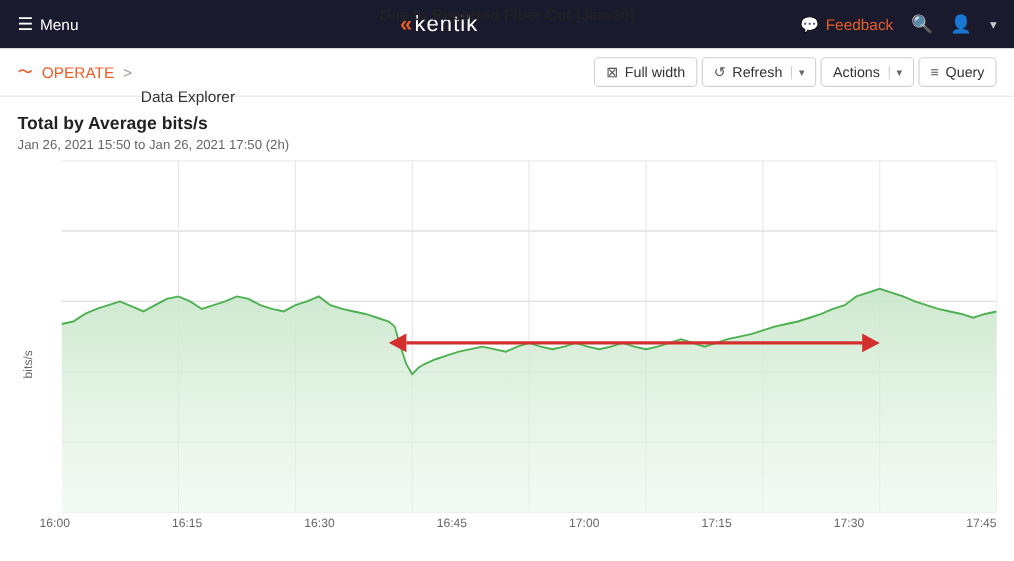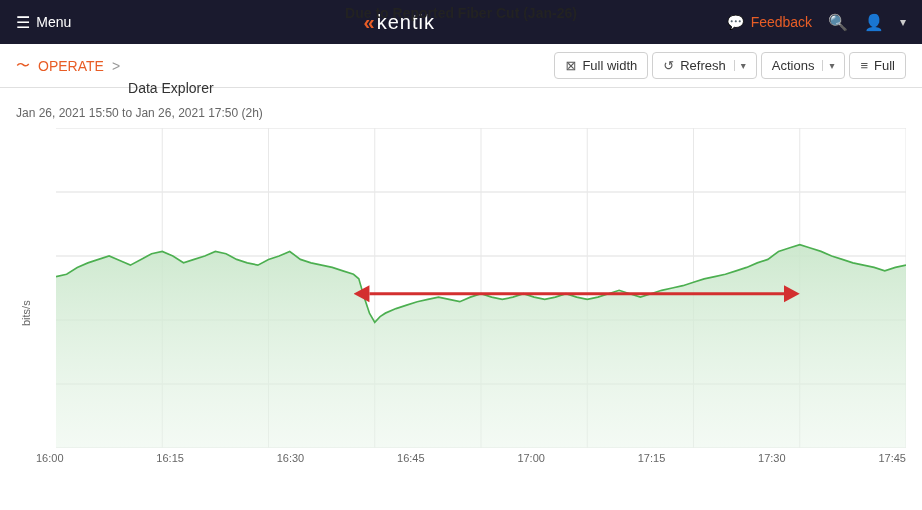--- a/index.html
+++ b/index.html
@@ -163,27 +163,28 @@
       <span class="icon">↺</span>
       <span>Refresh</span>
       <span class="dropdown-caret">▾</span>
     </button>
     <button class="sub-nav-btn">
       <span>Actions</span>
       <span class="dropdown-caret">▾</span>
     </button>
     <button class="sub-nav-btn">
       <span class="icon">≡</span>
-      <span>Full</span>
+      <span>Query</span>
     </button>
   </div>
 </div>
 
 <div class="main-content">
   <div class="chart-header">
+    <div class="chart-title">Total by Average bits/s</div>
     <div class="chart-subtitle">Jan 26, 2021 15:50 to Jan 26, 2021 17:50 (2h)</div>
   </div>
 
   <div class="chart-area">
     <div class="y-axis-label">bits/s</div>
     <div style="flex:1;">
 
       <div class="annotation-box">
         <div>Due to Reported Fiber Cut (Jan-26)</div>
       </div>

